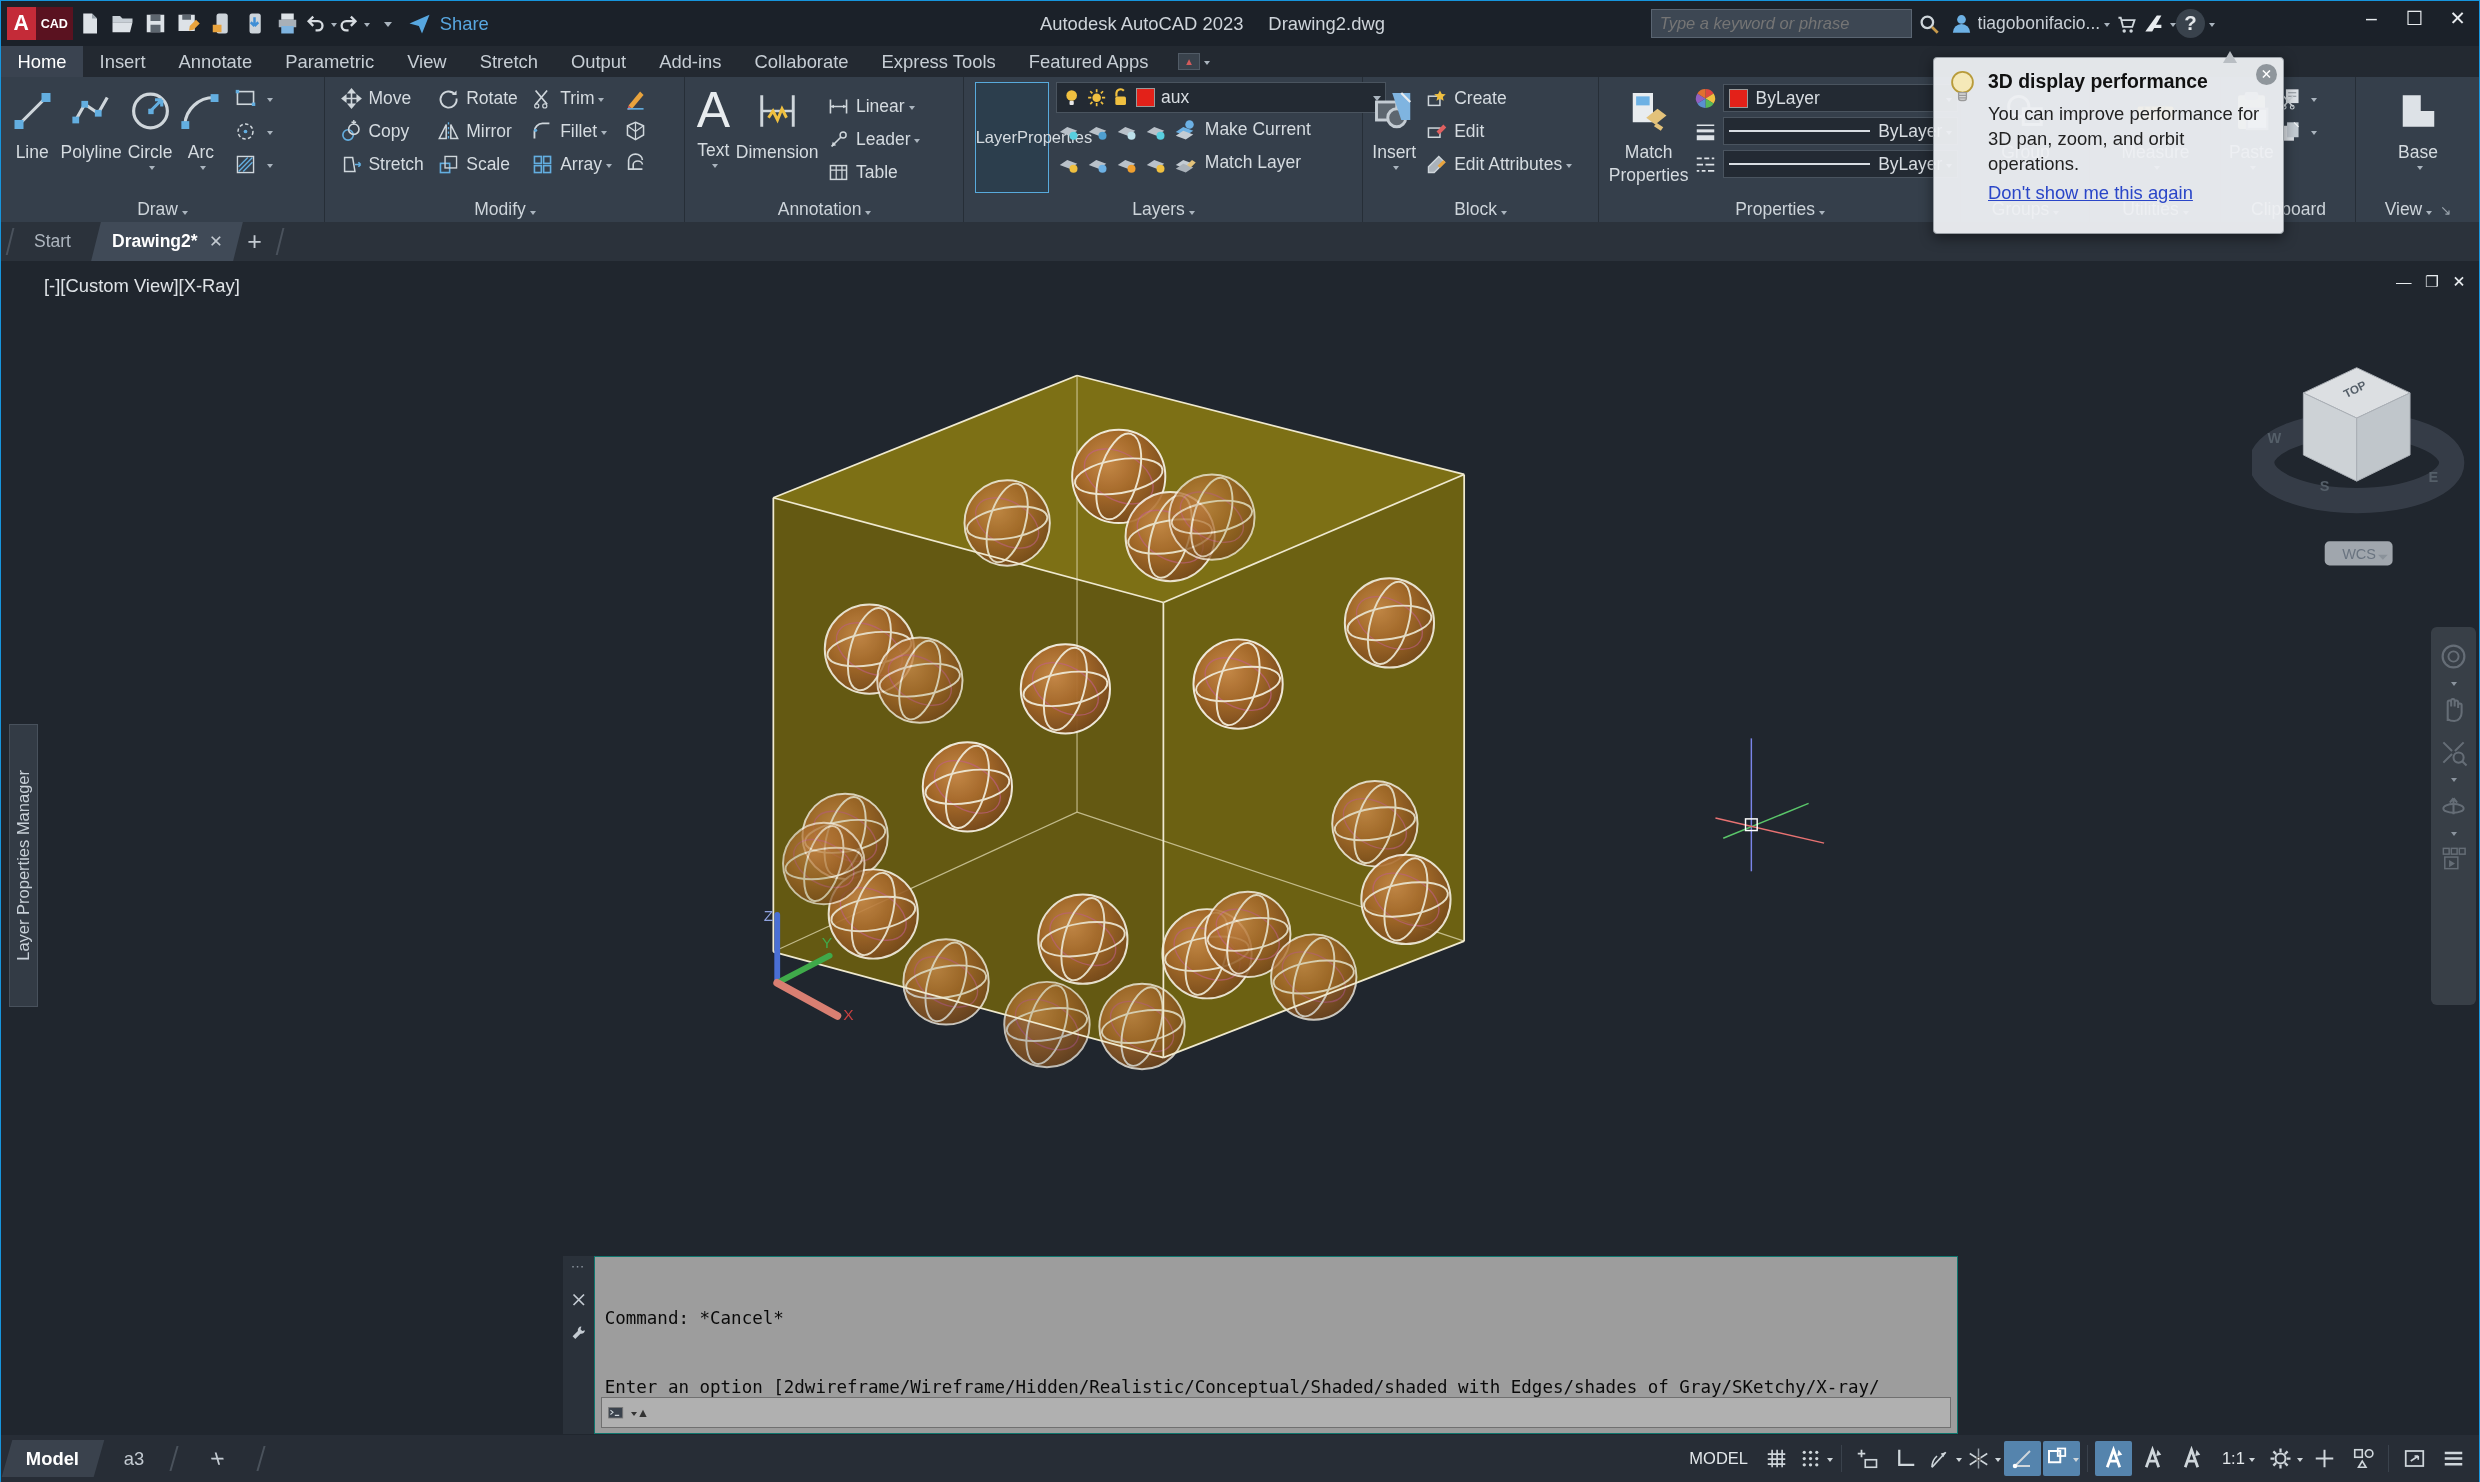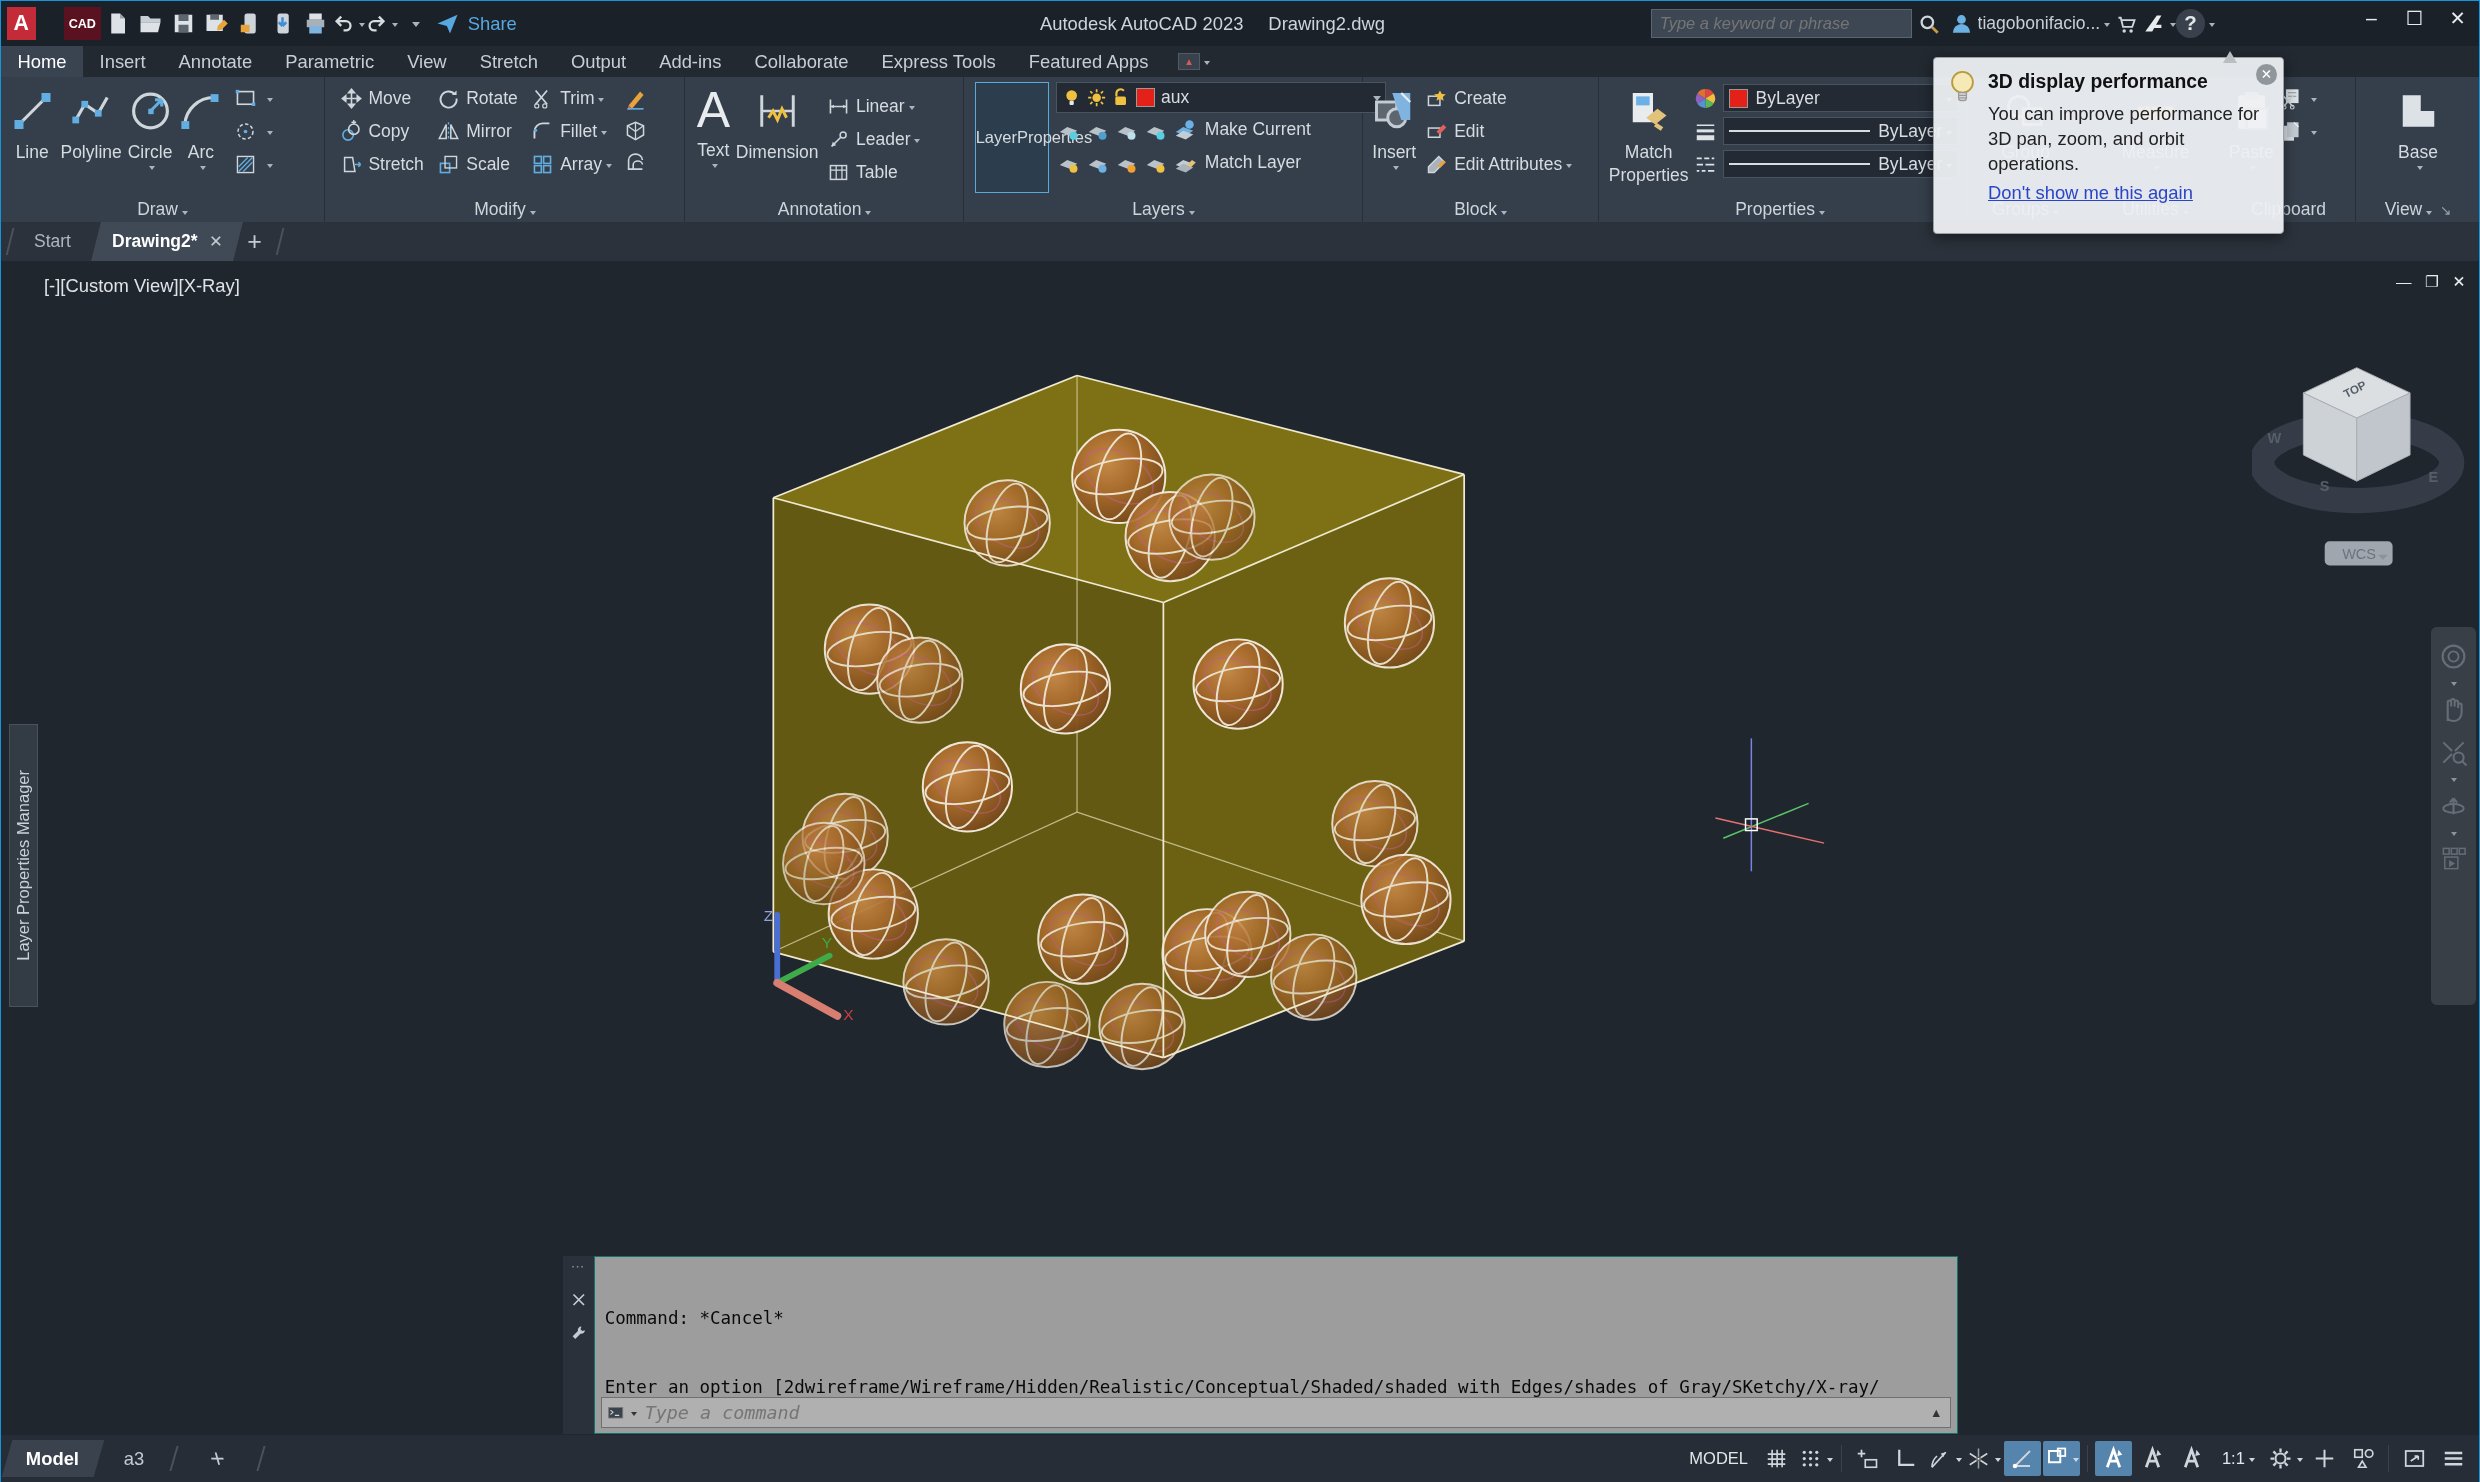--- a/index.html
+++ b/index.html
@@ -8,21 +8,21 @@
        box-sizing:border-box;border:1.9px solid #1695dd;}
   .abs{position:absolute;}
   .ic{display:inline-block;line-height:0;}
   .ic svg{width:100%;height:100%;}
   .caret{width:0;height:0;border:4.9px solid transparent;border-top:5.8px solid #aab4be;display:inline-block;margin-left:3.9px;transform:translateY(2.9px);}
   .caret.sm{border-width:3.9px;border-top-width:4.9px;}
   
   #titlebar{left:0;top:0;width:100%;height:45px;background:#1b2129;display:flex;align-items:center;}
   #logo{display:flex;margin-left:5.8px;height:33px;}
   #logo .la{background:#c42b38;color:#fff;font-weight:bold;font-size:21.3px;width:29px;display:flex;align-items:center;justify-content:center;}
-  #logo .lc{background:#5a1220;color:#fff;font-weight:bold;font-size:12.6px;width:37px;display:flex;align-items:center;justify-content:center;margin-left:28px;}
+  #logo .lc{background:#5a1220;color:#fff;font-weight:bold;font-size:12.6px;width:37px;display:flex;align-items:center;justify-content:center;}
   .qbtn{width:33px;height:33px;display:flex;align-items:center;justify-content:center;}
   .qbtn .ic{width:25px;height:25px;}
   #sharelbl{color:#58a7e0;font-size:18.4px;margin-left:3.9px;}
   #apptitle{position:absolute;left:50%;transform:translateX(-58%);color:#ced4da;font-size:18.4px;white-space:nowrap;}
   #apptitle b{font-weight:normal;margin-left:25px;}
   #searchwrap{position:absolute;left:1650px;top:7.8px;display:flex;align-items:center;}
   #searchinput{width:243px;height:27px;background:#3d4753;border:1px solid #5a6572;color:#aeb6bf;
      font-style:italic;font-size:16.5px;padding:0 7.8px;outline:none;}
   .tbicon{width:33px;height:29px;display:flex;align-items:center;justify-content:center;}
   .tbicon .ic{width:23px;height:23px;}
@@ -1027,21 +1027,20 @@
         
         
         
       </div>
       <div id="cmdinputrow">
         <span class="ic"><svg viewBox="0 0 20 20" fill="none">
               <rect x="2" y="4" width="16" height="12" fill="#3a424c" stroke="#777"></rect>
               <path d="M4 7l3 2.5L4 12M9 13h5" stroke="#cfd6db" stroke-width="1.2"></path>
             </svg></span>
         <span class="caret sm"></span>
-        <input id="cmdinput" placeholder="Type a command" style="">
         <span id="cmdup">▲</span>
       </div>
     </div>
   </div>
 
   <div class="abs" id="statusbar">
     <div class="ltab active">
         <span>Model</span>
       </div>
     <div class="ltab">

